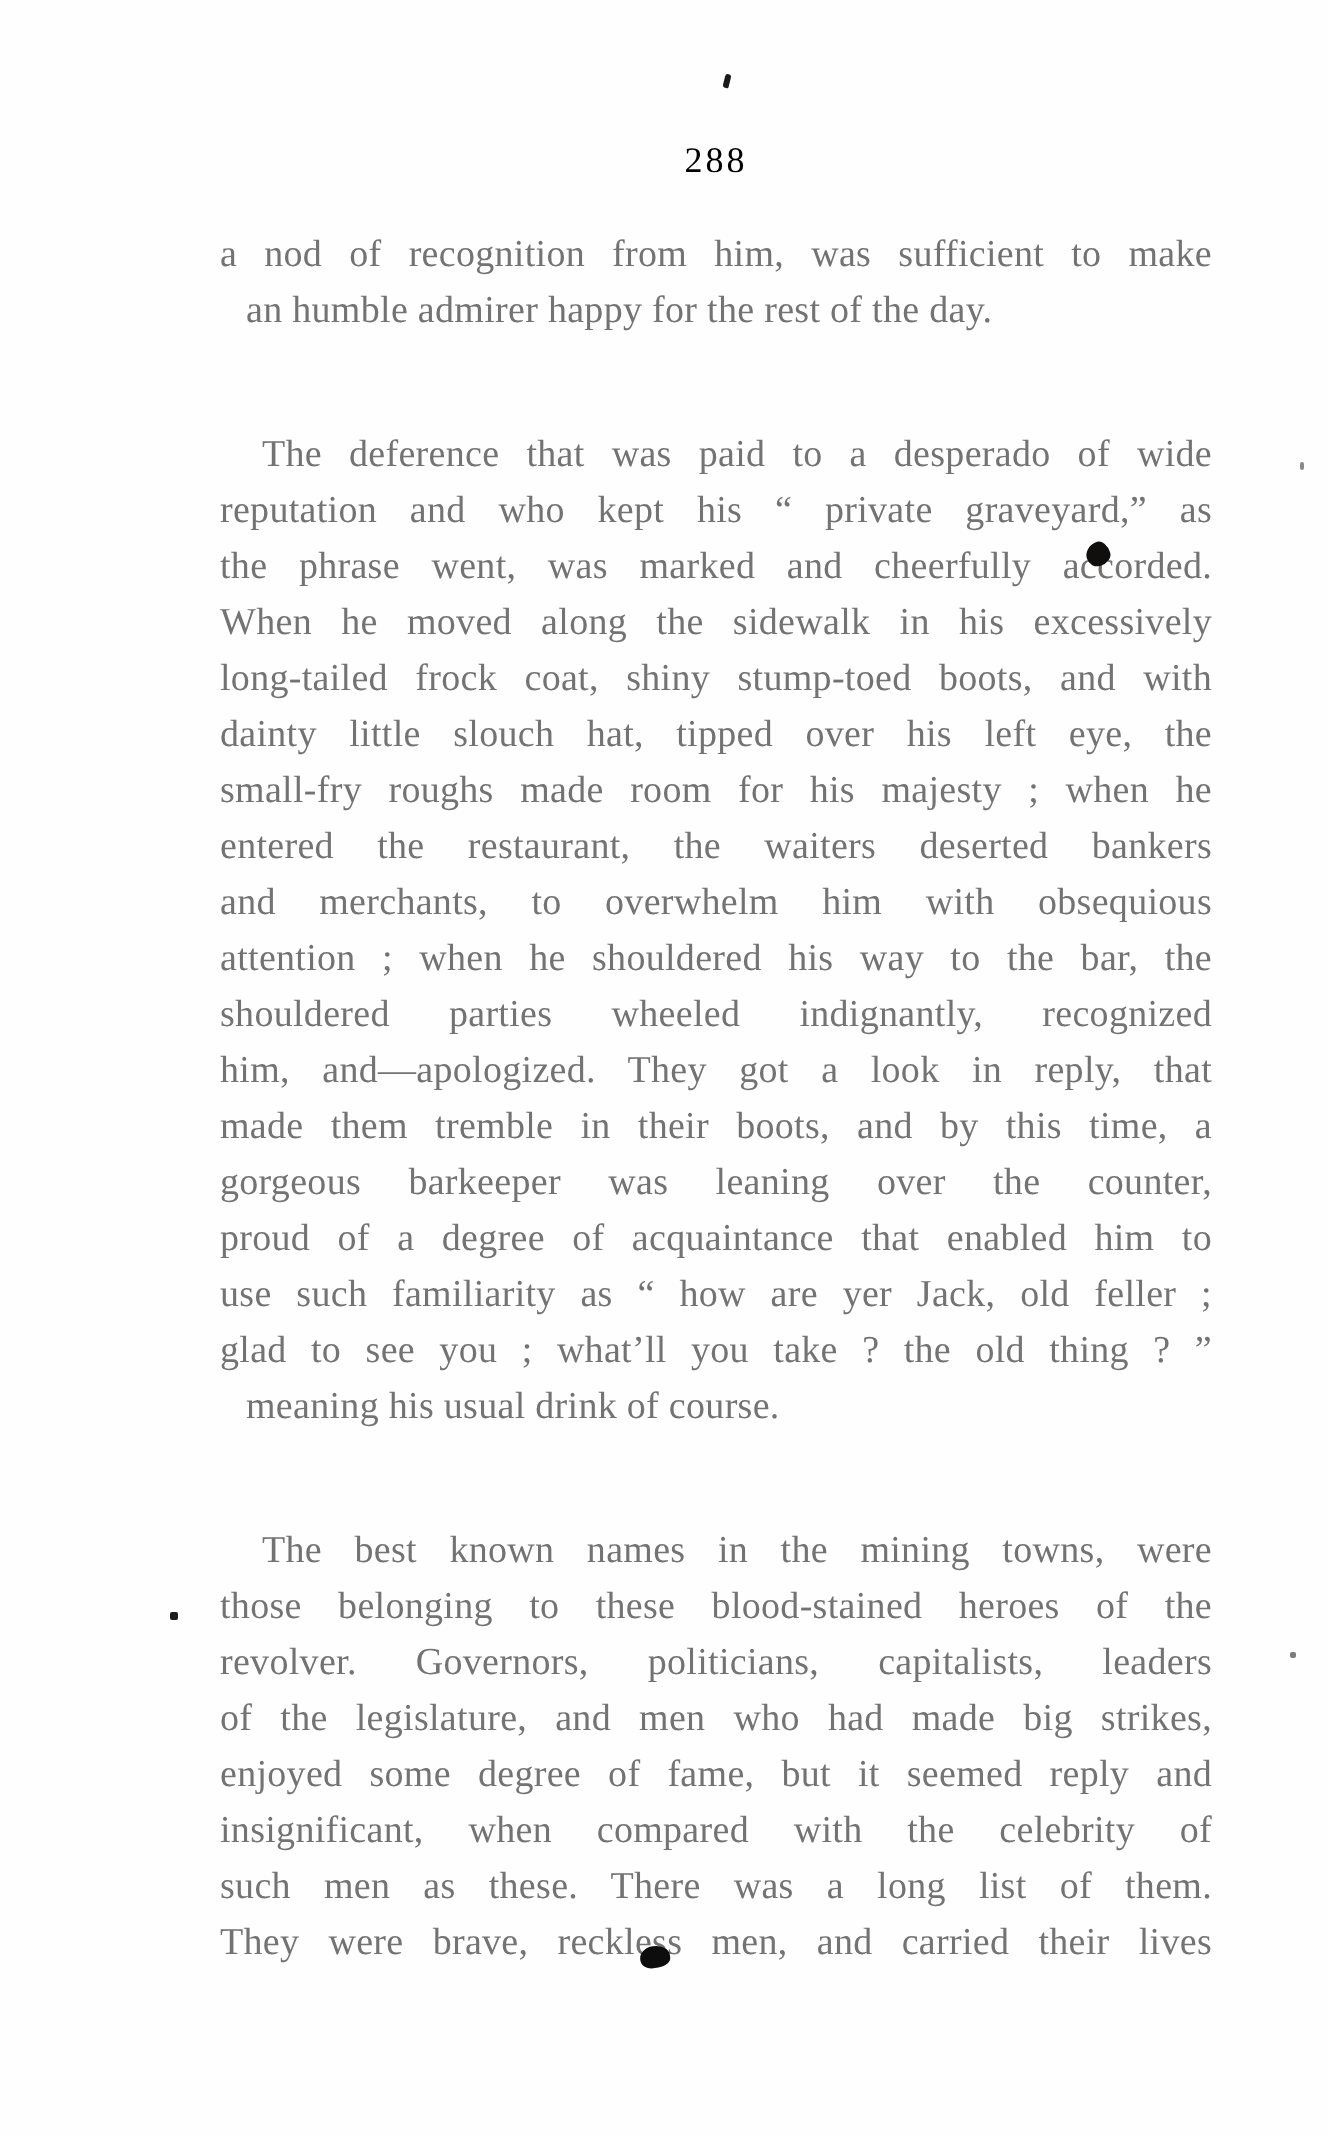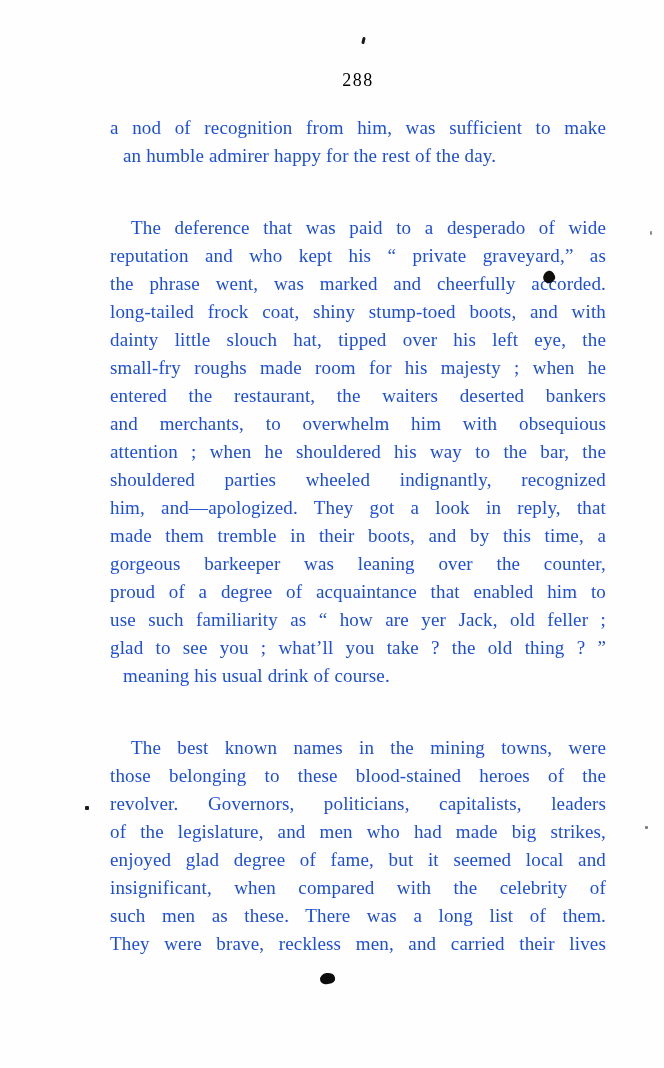--- a/index.html
+++ b/index.html
@@ -28,21 +28,21 @@
     left: 110px; top: 114px; width: 496px;
   }
   .ln {
     font-size: 19px;
     line-height: 28px;
     height: 28px;
     letter-spacing: 0.15px;
     text-align: justify;
     text-align-last: justify;
     white-space: normal;
-    color: #1d4ed8;
+    color: #737373;
   }
   .ln.indent { text-indent: 21px; margin-top: 44px; }
   .ln.end { text-align-last: left; margin-left: 13px; }
   
   .speck-top {
     position: absolute; left: 362px; top: 37px;
     width: 3px; height: 7px;
     background: #1a1a1a;
     border-radius: 2px 2px 1px 2px;
     transform: rotate(14deg);
@@ -84,39 +84,40 @@
 <div class="page">
 
   <div class="page-number">288</div>
 
   <div class="text-block">
     <div class="ln">a nod of recognition from him, was sufficient to make</div>
     <div class="ln end">an humble admirer happy for the rest of the day.</div>
     <div class="ln indent">The deference that was paid to a desperado of wide</div>
     <div class="ln">reputation and who kept his “ private graveyard,” as</div>
     <div class="ln">the phrase went, was marked and cheerfully accorded.</div>
+    <div class="ln">When he moved along the sidewalk in his excessively</div>
     <div class="ln">long-tailed frock coat, shiny stump-toed boots, and with</div>
     <div class="ln">dainty little slouch hat, tipped over his left eye, the</div>
     <div class="ln">small-fry roughs made room for his majesty ; when he</div>
     <div class="ln">entered the restaurant, the waiters deserted bankers</div>
     <div class="ln">and merchants, to overwhelm him with obsequious</div>
     <div class="ln">attention ; when he shouldered his way to the bar, the</div>
     <div class="ln">shouldered parties wheeled indignantly, recognized</div>
     <div class="ln">him, and—apologized.  They got a look in reply, that</div>
     <div class="ln">made them tremble in their boots, and by this time, a</div>
     <div class="ln">gorgeous barkeeper was leaning over the counter,</div>
     <div class="ln">proud of a degree of acquaintance that enabled him to</div>
     <div class="ln">use such familiarity as “ how are yer Jack, old feller ;</div>
     <div class="ln">glad to see you ; what’ll you take ? the old thing ? ”</div>
     <div class="ln end">meaning his usual drink of course.</div>
     <div class="ln indent">The best known names in the mining towns, were</div>
     <div class="ln">those belonging to these blood-stained heroes of the</div>
     <div class="ln">revolver.  Governors, politicians, capitalists, leaders</div>
     <div class="ln">of the legislature, and men who had made big strikes,</div>
-    <div class="ln">enjoyed glad degree of fame, but it seemed local and</div>
+    <div class="ln">enjoyed some degree of fame, but it seemed reply and</div>
     <div class="ln">insignificant, when compared with the celebrity of</div>
     <div class="ln">such men as these.  There was a long list of them.</div>
     <div class="ln">They were brave, reckless men, and carried their lives</div>
   </div>
 
   <div class="speck-top"></div>
   <div class="blot-and"></div>
   <div class="dot-left"></div>
   <div class="blob-bottom"></div>
   <div class="speck-right-1"></div>

